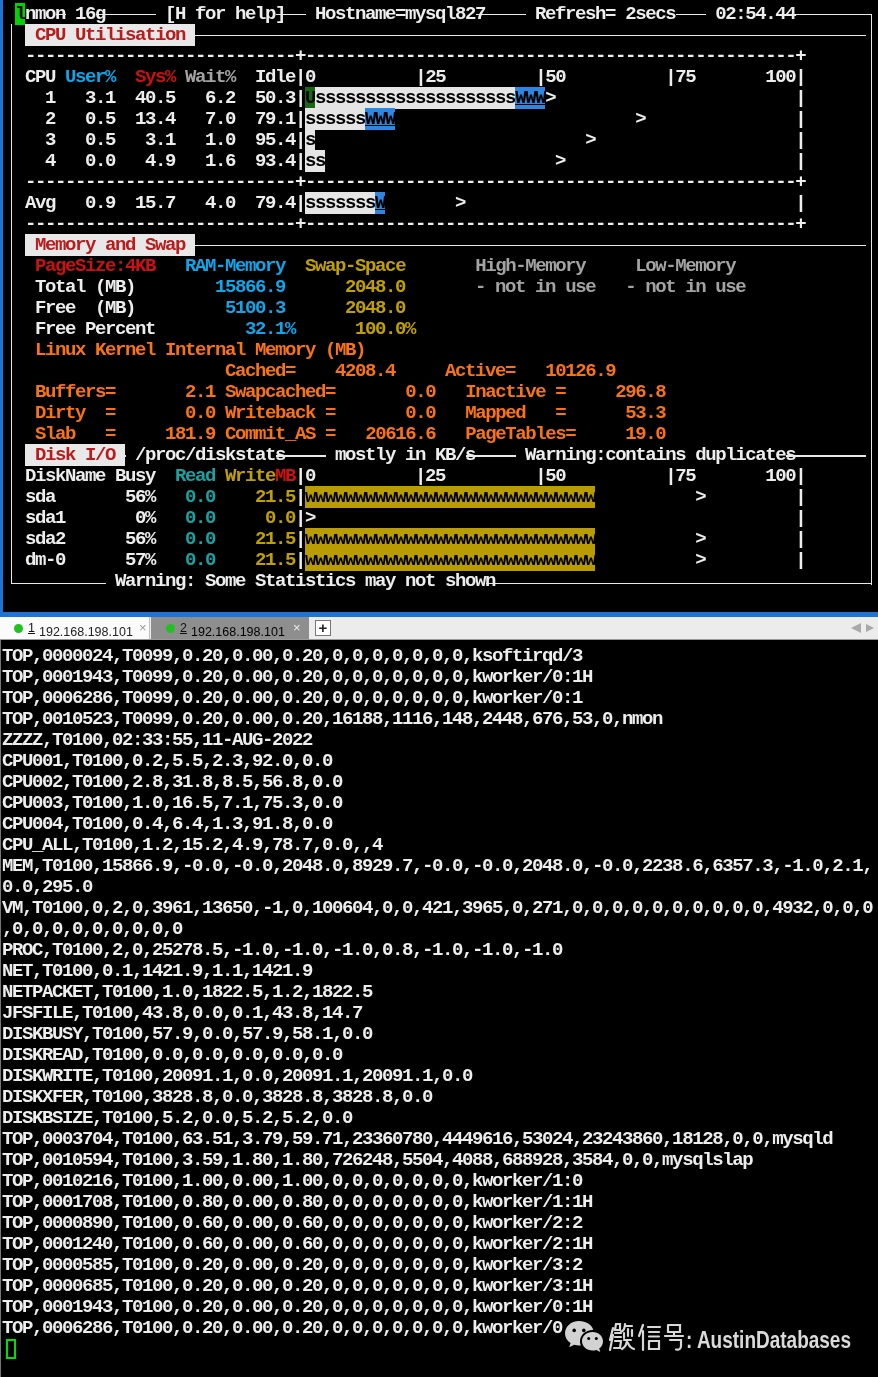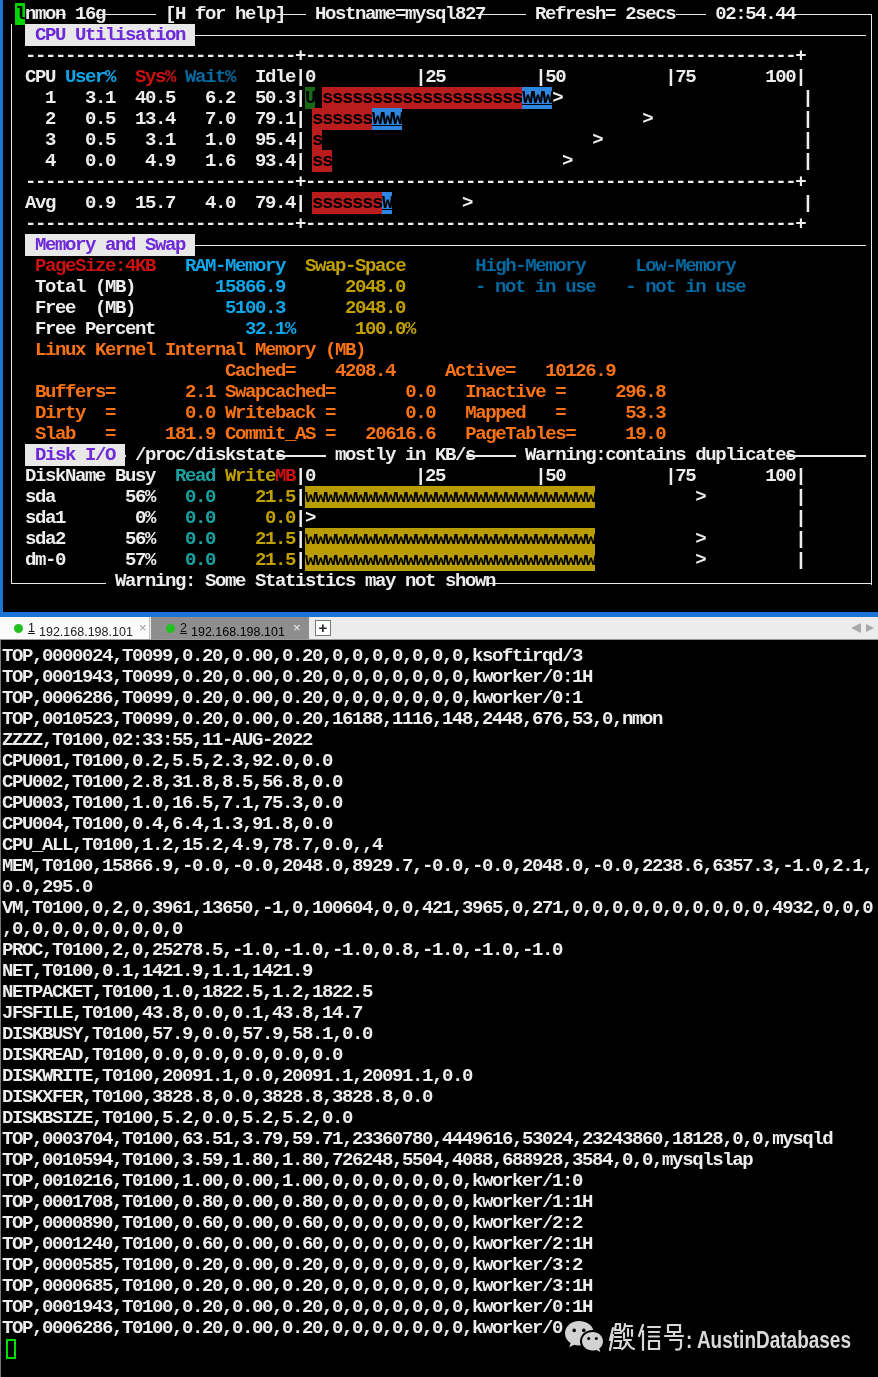--- a/index.html
+++ b/index.html
@@ -4,24 +4,24 @@
 * { margin:0; padding:0; box-sizing:border-box; }
 html,body { width:878px; height:1377px; background:#000; overflow:hidden; }
 body { position:relative; }
 .mono { font-family:"Liberation Mono",monospace; font-size:19px; line-height:21px;
         letter-spacing:-1.4px; white-space:pre; color:#ededed; font-weight:bold; }
 .tl { height:21px; }
 #term { position:absolute; left:15px; top:4px; }
 #log  { position:absolute; left:2px; top:646px; }
 .wl { position:absolute; background:#e8e8e8; }
 .cur { background:#00d400; color:#000; }
-.lbl { background:#e8e8e8; color:#6d28d9;margin-top:12px; }
-.g { color:#0ea5e9; } .r { color:#cc1111; } .b { color:#0369a1;font-family:Liberation Mono, monospace; }
+.lbl { background:#e8e8e8; color:#b91c1c;margin-top:12px; }
+.g { color:#0ea5e9; } .r { color:#cc1111; } .b { color:#a3a3a3;font-family:Liberation Mono, monospace; }
 .c { color:#18a2a2; } .y { color:#c0a000; } .m { color:#f97316; }
-.bu { background:#176a13; color:#000; } .bs { background:#b91c1c; color:#000;margin-left:7px; }
+.bu { background:#176a13; color:#000; } .bs { background:#e5e5e5; color:#000; }
 .bw { background:#2e86e0; color:#000;text-decoration:underline; } .by { background:#b89c00; color:#000; }
 #blueL { position:absolute; left:0; top:0; width:3px; height:612px; background:#1b74d6; }
 #blueB { position:absolute; left:0; top:611.5px; width:878px; height:5px; background:#1b74d6; }
 #tabbar { position:absolute; left:0; top:617px; width:878px; height:23px; background:#ececec; }
 #tabbar .bot { position:absolute; left:0; top:21.5px; width:878px; height:1.5px; background:#9a9a9a; }
 .tab { position:absolute; top:0; height:21.5px; font-family:"Liberation Sans",sans-serif;
        font-size:12.5px; }
 #tab1 { left:0; width:150px; background:#fbfbfb; border-right:1px solid #c0c0c0; }
 #tab2 { left:151px; width:158px; background:#8e8e8e; }
 .dot { position:absolute; top:6.5px; width:9px; height:9px; border-radius:50%; background:#21c121; }

